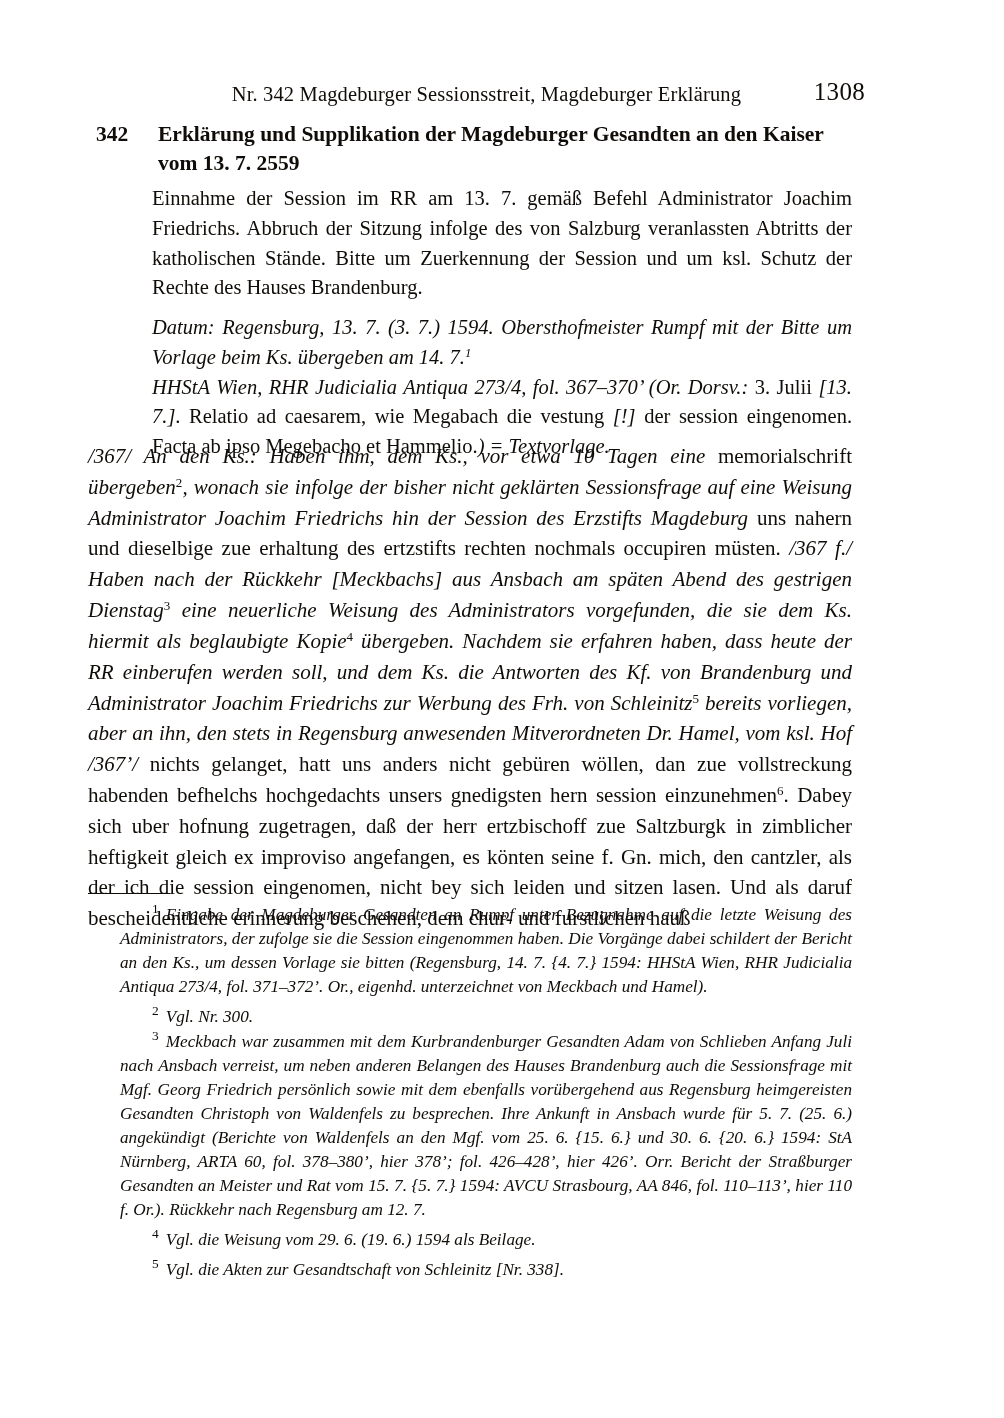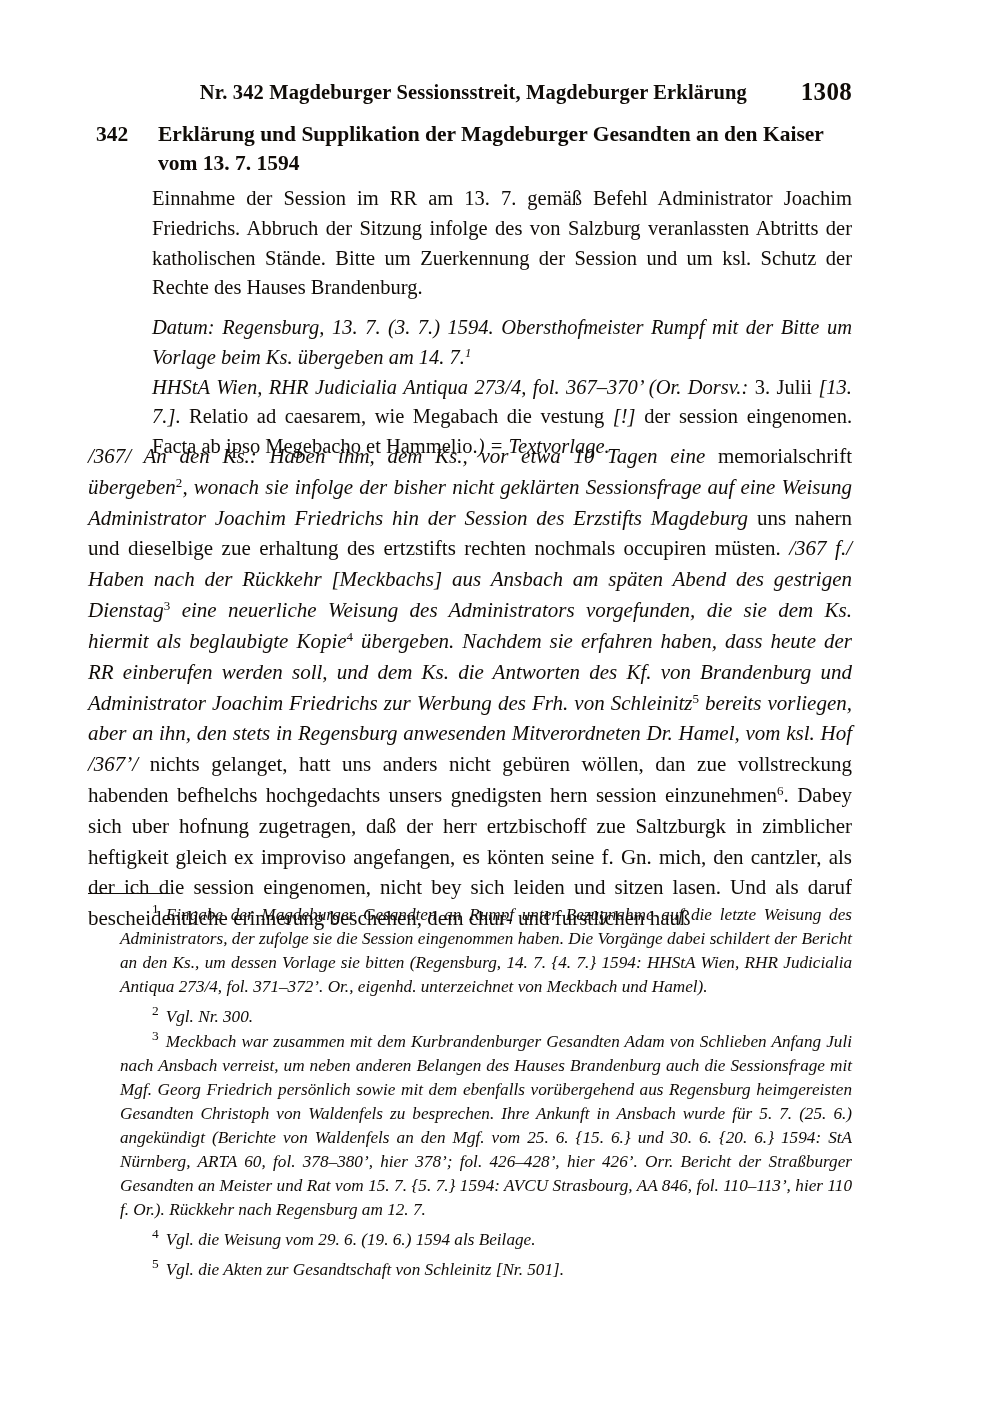--- a/index.html
+++ b/index.html
@@ -13,26 +13,25 @@
     height: 1418px;
     background: #ffffff;
     font-family: "Liberation Serif", "DejaVu Serif", serif;
     color: #100c08;
     overflow: hidden;
   }
 
   
   .runhead {
     position: absolute;
-    left: 88px;
+    left: 101px;
     top: 78px;
     width: 764px;
     display: flex;
-    align-items: center;
-    font-weight: bold;
+    align-items: flex-end;
   }
   .runhead-title {
     flex: 1;
     text-align: center;
     font-size: 20.5px;
     letter-spacing: 0.15px;
     padding-left: 58px;
   }
   .runhead-page {
     font-size: 25px;
@@ -145,37 +144,37 @@
 
 <div class="page">
 
   <div class="runhead">
     <span class="runhead-title">Nr. 342 Magdeburger Sessionsstreit, Magdeburger Erklärung</span>
     <span class="runhead-page">1308</span>
   </div>
 
   <div class="heading">
     <span class="heading-num">342</span>
-    <span class="heading-text">Erklärung und Supplikation der Magdeburger Gesandten an den Kaiser vom 13. 7. 1594</span>
+    <span class="heading-text">Erklärung und Supplikation der Magdeburger Gesandten an den Kaiser vom 13. 7. 2559</span>
   </div>
 
   <div class="regest">Einnahme der Session im RR am 13. 7. gemäß Befehl Administrator Joachim Friedrichs. Abbruch der Sitzung infolge des von Salzburg veranlassten Abtritts der katholischen Stände. Bitte um Zuerkennung der Session und um ksl. Schutz der Rechte des Hauses Brandenburg.</div>
 
   <div class="source">
     <span class="it">Datum: Regensburg, 13. 7. (3. 7.) 1594. Obersthofmeister Rumpf mit der Bitte um Vorlage beim Ks. übergeben am 14. 7.</span><sup class="it">1</sup><br>
     <span class="it">HHStA Wien, RHR Judicialia Antiqua 273/4, fol. 367–370’ (Or. Dorsv.: </span><span>3. Julii </span><span class="it">[13. 7.]</span><span>. Relatio ad caesarem, wie Megabach die vestung </span><span class="it">[!]</span><span> der session eingenomen. Facta ab ipso Megebacho et Hammelio.</span><span class="it">) = Textvorlage.</span>
   </div>
 
   <div class="body">
     <span class="it">/367/ An den Ks.: Haben ihm, dem Ks., vor etwa 10 Tagen eine </span><span>memorialschrift </span><span class="it">übergeben</span><sup>2</sup><span class="it">, wonach sie infolge der bisher nicht geklärten Sessionsfrage auf eine Weisung Administrator Joachim Friedrichs hin der Session des Erzstifts Magdeburg </span><span>uns nahern und dieselbige zue erhaltung des ertzstifts rechten nochmals occupiren müsten. </span><span class="it">/367 f./ Haben nach der Rückkehr [Meckbachs] aus Ansbach am späten Abend des gestrigen Dienstag</span><sup>3</sup><span class="it"> eine neuerliche Weisung des Administrators vorgefunden, die sie dem Ks. hiermit als beglaubigte Kopie</span><sup>4</sup><span class="it"> übergeben. Nachdem sie erfahren haben, dass heute der RR einberufen werden soll, und dem Ks. die Antworten des Kf. von Brandenburg und Administrator Joachim Friedrichs zur Werbung des Frh. von Schleinitz</span><sup>5</sup><span class="it"> bereits vorliegen, aber an ihn, den stets in Regensburg anwesenden Mitverordneten Dr. Hamel, vom ksl. Hof /367’/ </span><span>nichts gelanget, hatt uns anders nicht gebüren wöllen, dan zue vollstreckung habenden befhelchs hochgedachts unsers gnedigsten hern session einzunehmen</span><sup>6</sup><span>. Dabey sich uber hofnung zugetragen, daß der herr ertzbischoff zue Saltzburgk in zimblicher heftigkeit gleich ex improviso angefangen, es könten seine f. Gn. mich, den cantzler, als der ich die session eingenomen, nicht bey sich leiden und sitzen lasen. Und als daruf bescheidentliche erinnerung beschehen, dem chur- und furstlichen hauß</span>
   </div>
 
   <div class="fn-rule"></div>
 
   <div class="footnotes">
     <span class="fn"><span class="fn-marker">1</span><span>Eingabe der Magdeburger Gesandten an Rumpf unter Bezugnahme auf die letzte Weisung des Administrators, der zufolge sie die Session eingenommen haben. Die Vorgänge dabei schildert der Bericht an den Ks., um dessen Vorlage sie bitten (Regensburg, 14. 7. {4. 7.} 1594: HHStA Wien, RHR Judicialia Antiqua 273/4, fol. 371–372’. Or., eigenhd. unterzeichnet von Meckbach und Hamel).</span></span>
     <span class="fn fn-gap"><span class="fn-marker">2</span><span>Vgl. Nr. 300.</span></span>
     <span class="fn"><span class="fn-marker">3</span><span>Meckbach war zusammen mit dem Kurbrandenburger Gesandten Adam von Schlieben Anfang Juli nach Ansbach verreist, um neben anderen Belangen des Hauses Brandenburg auch die Sessionsfrage mit Mgf. Georg Friedrich persönlich sowie mit dem ebenfalls vorübergehend aus Regensburg heimgereisten Gesandten Christoph von Waldenfels zu besprechen. Ihre Ankunft in Ansbach wurde für 5. 7. (25. 6.) angekündigt (Berichte von Waldenfels an den Mgf. vom 25. 6. {15. 6.} und 30. 6. {20. 6.} 1594: StA Nürnberg, ARTA 60, fol. 378–380’, hier 378’; fol. 426–428’, hier 426’. Orr. Bericht der Straßburger Gesandten an Meister und Rat vom 15. 7. {5. 7.} 1594: AVCU Strasbourg, AA 846, fol. 110–113’, hier 110 f. Or.). Rückkehr nach Regensburg am 12. 7.</span></span>
     <span class="fn fn-gap"><span class="fn-marker">4</span><span>Vgl. die Weisung vom 29. 6. (19. 6.) 1594 als Beilage.</span></span>
-    <span class="fn fn-gap"><span class="fn-marker">5</span><span>Vgl. die Akten zur Gesandtschaft von Schleinitz [Nr. 501].</span></span>
+    <span class="fn fn-gap"><span class="fn-marker">5</span><span>Vgl. die Akten zur Gesandtschaft von Schleinitz [Nr. 338].</span></span>
   </div>
 
 </div>
 
 </body></html>

